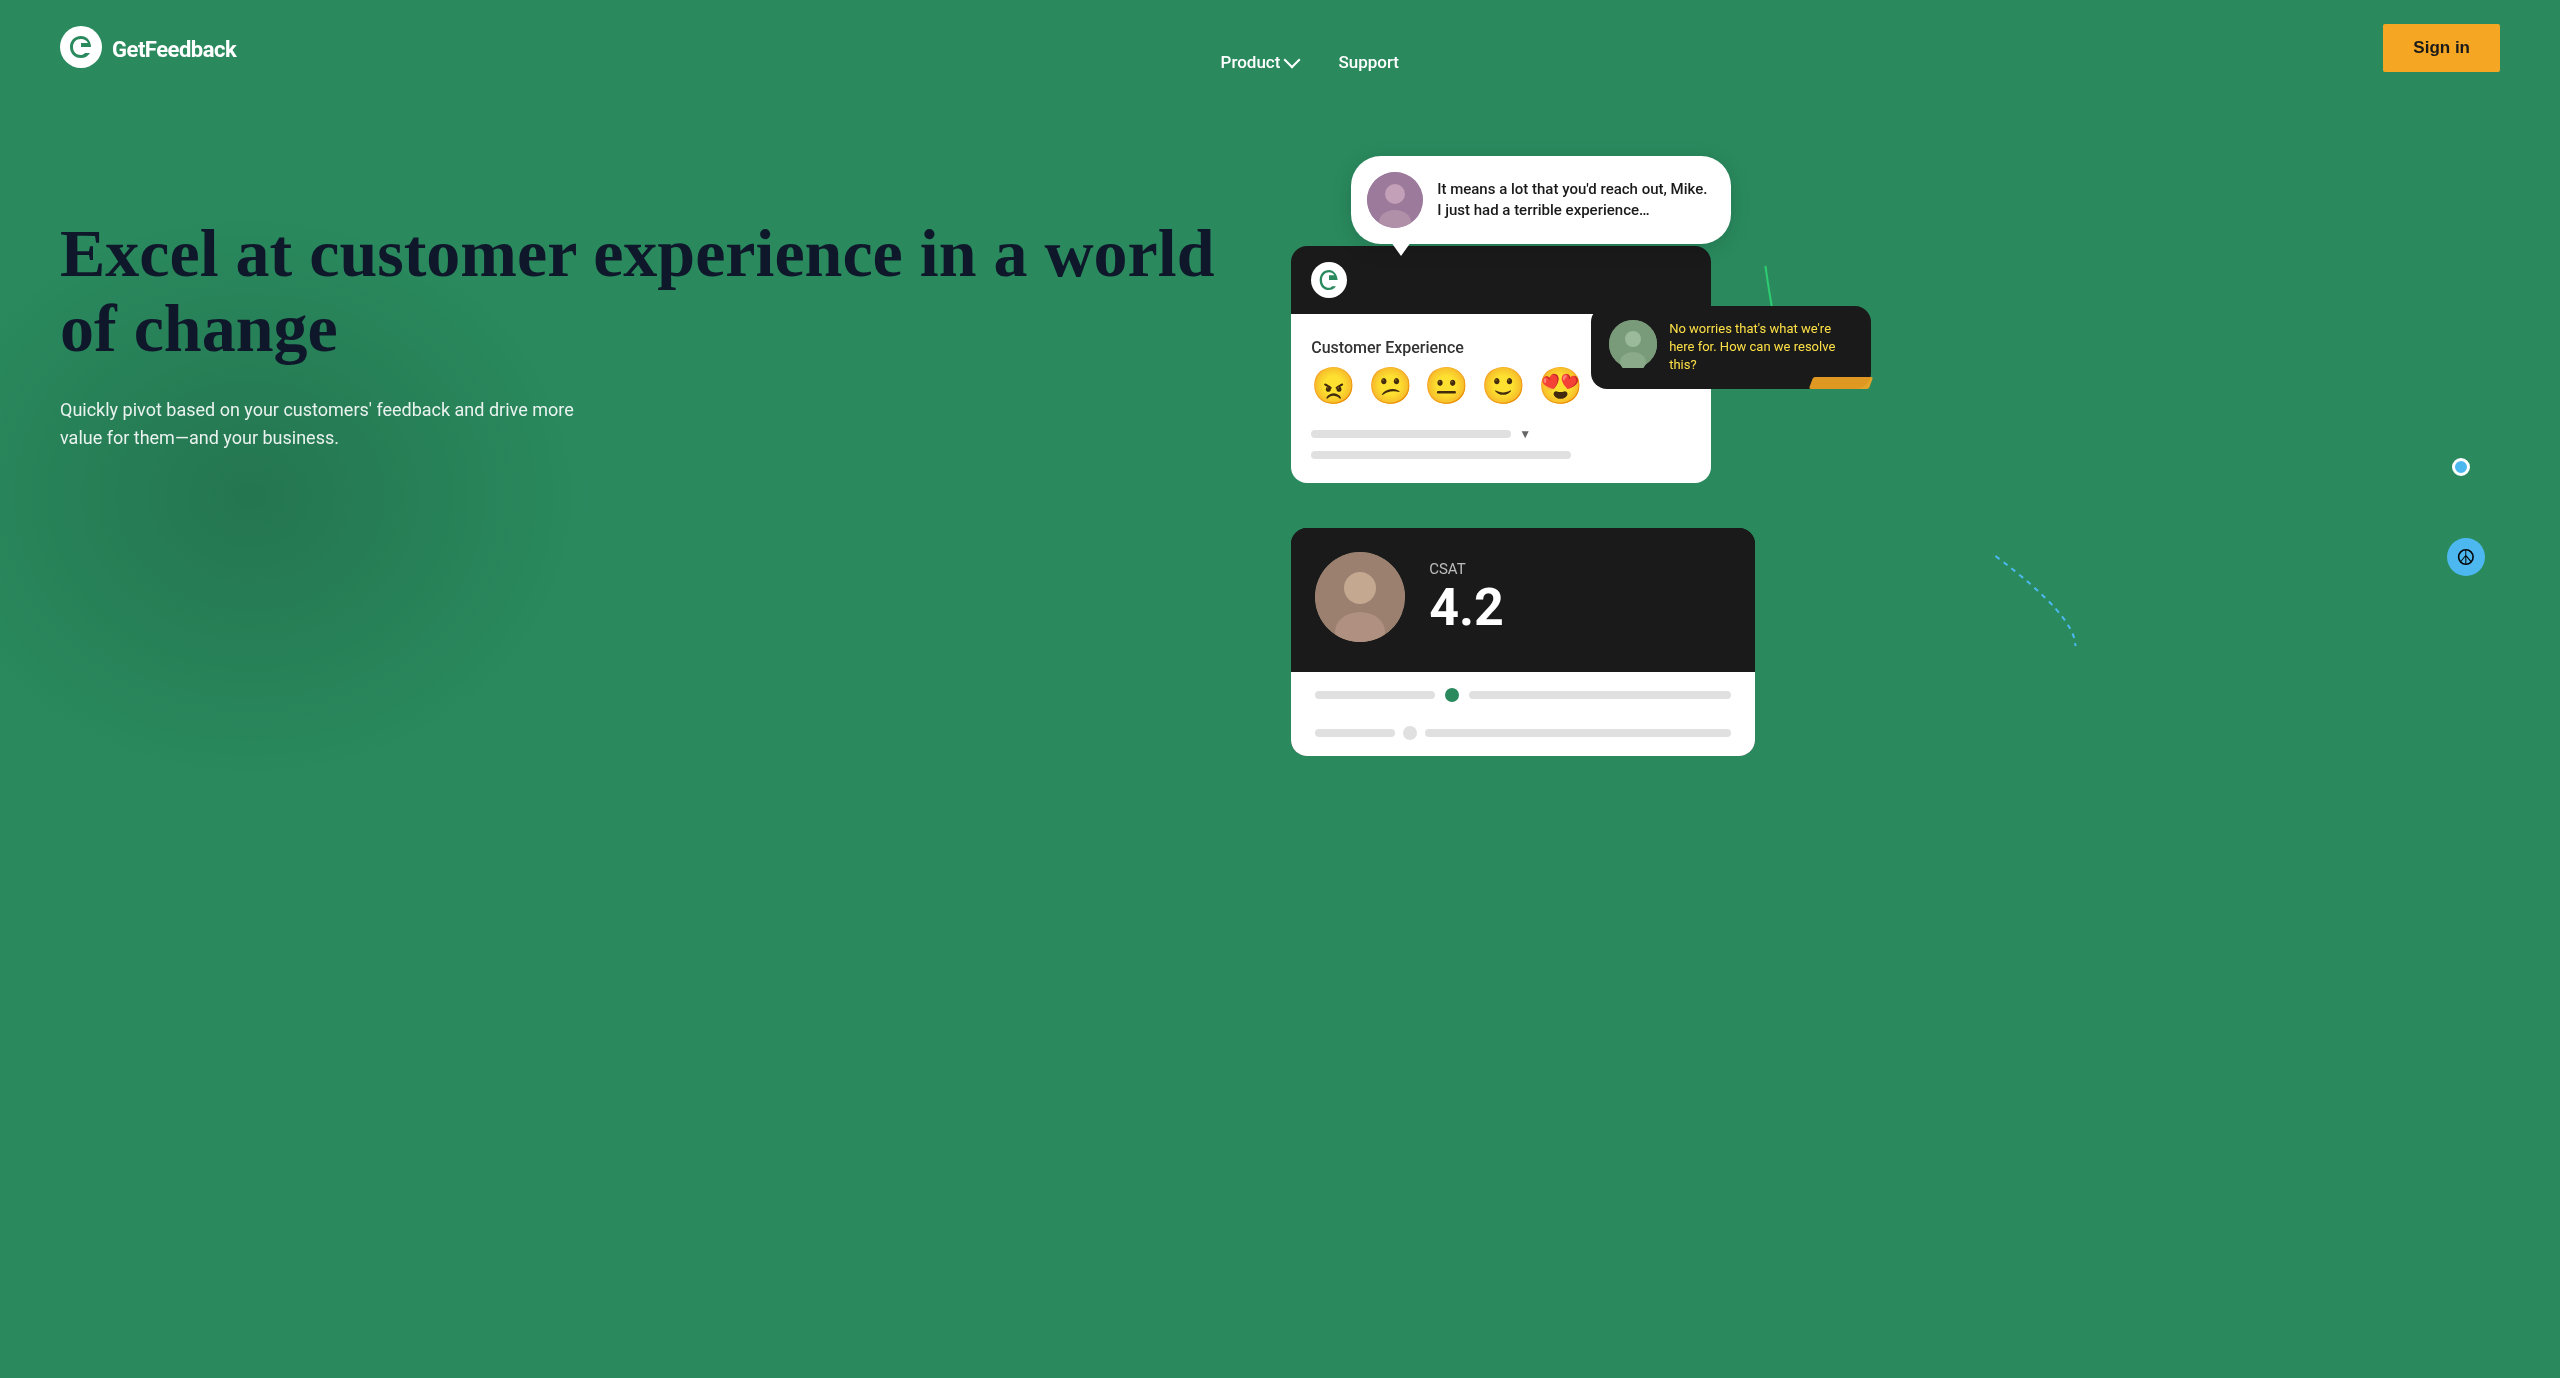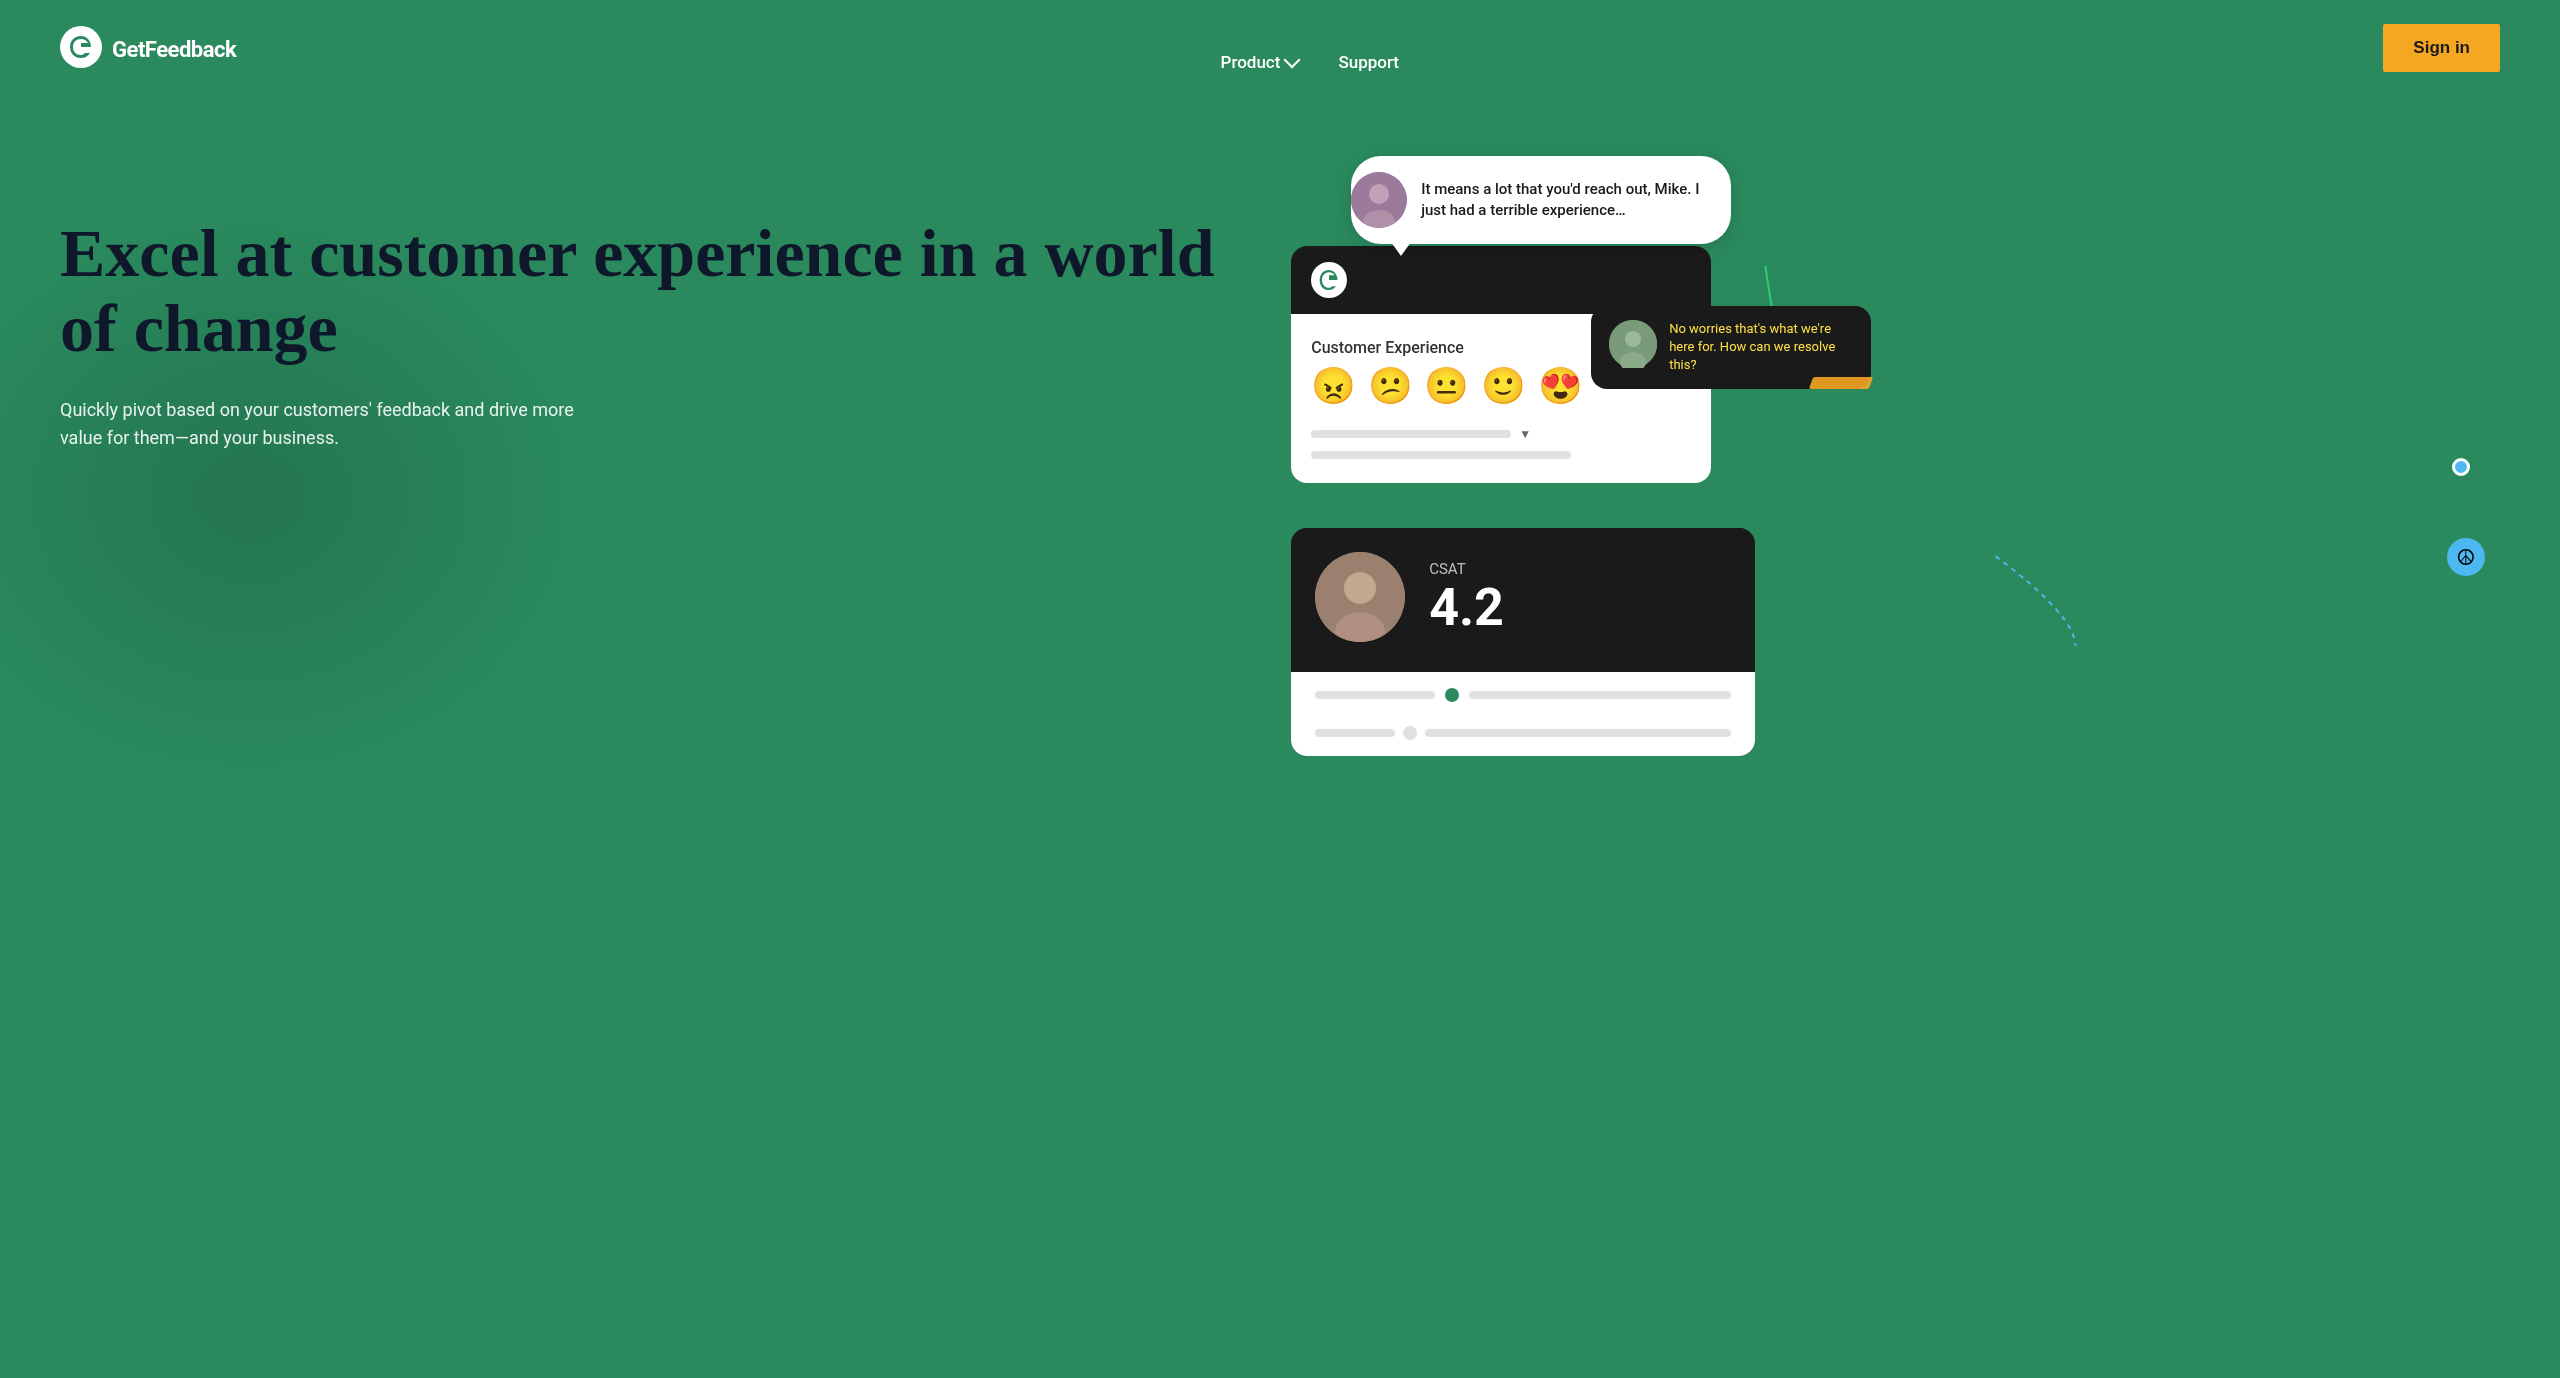--- a/index.html
+++ b/index.html
@@ -123,21 +123,21 @@
       height: 650px;
     }
 
     
     .speech-bubble-top {
       position: absolute;
       top: 20px;
       left: 120px;
       background: white;
       border-radius: 30px;
-      padding: 16px 22px 16px 0;
+      padding: 16px 22px 16px 16px;
       display: flex;
       align-items: center;
       gap: 14px;
       box-shadow: 0 4px 20px rgba(0,0,0,0.15);
       max-width: 380px;
       z-index: 10;
     }
 
     .speech-bubble-top::after {
       content: '';

